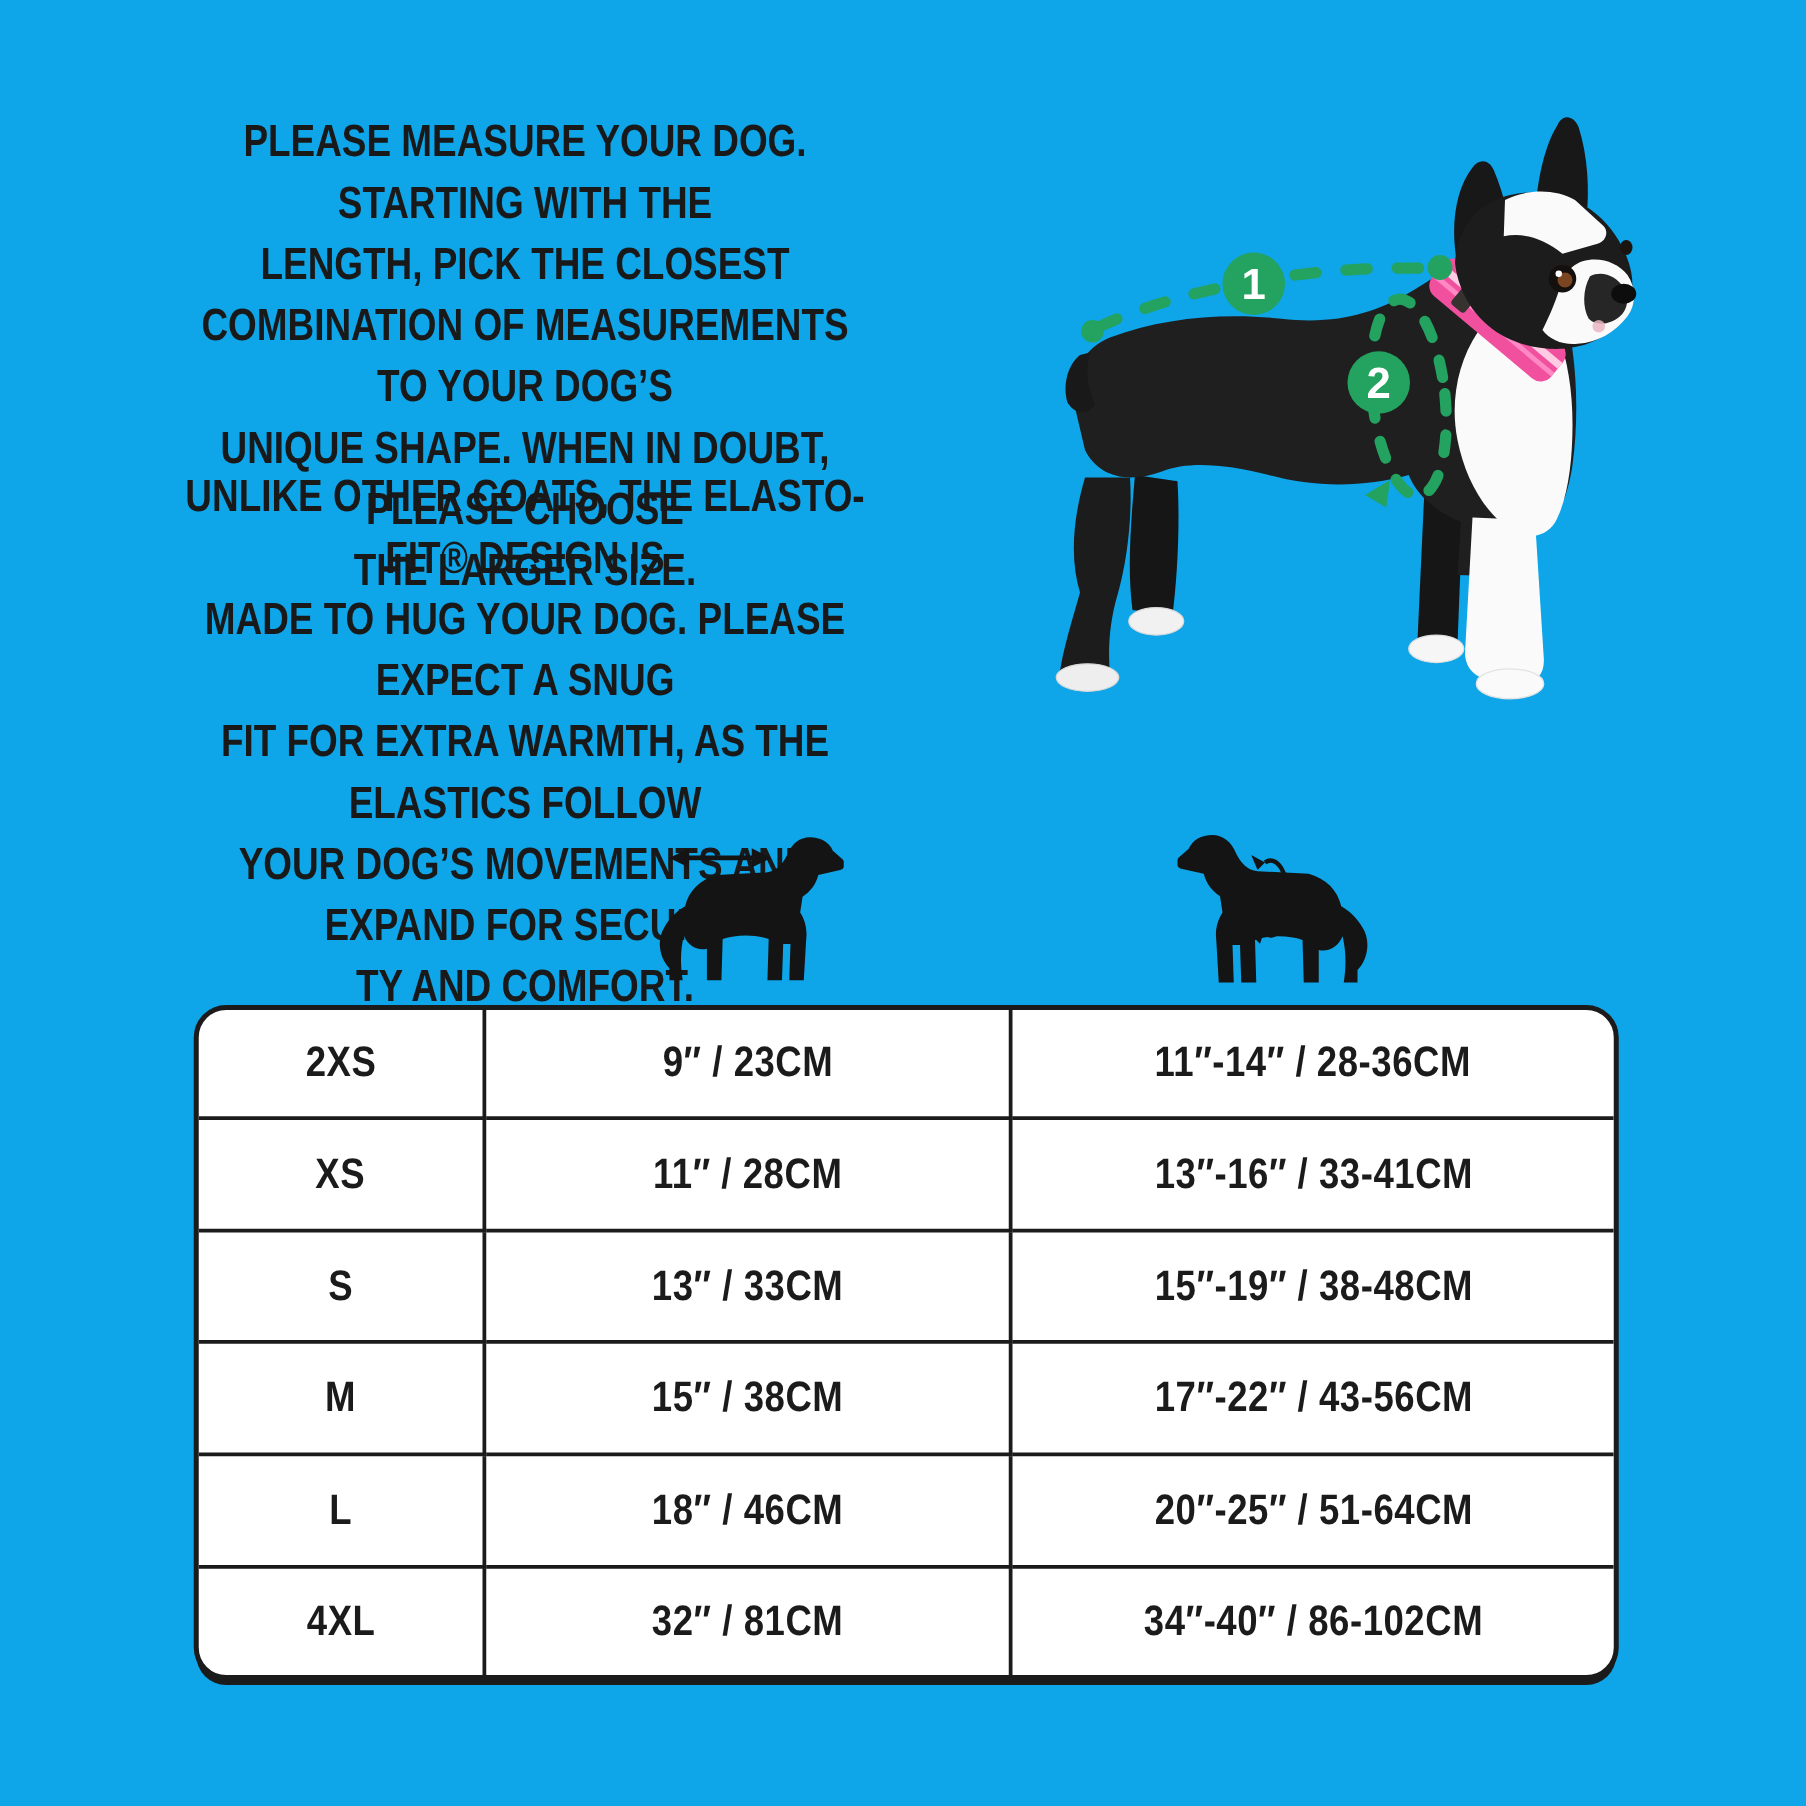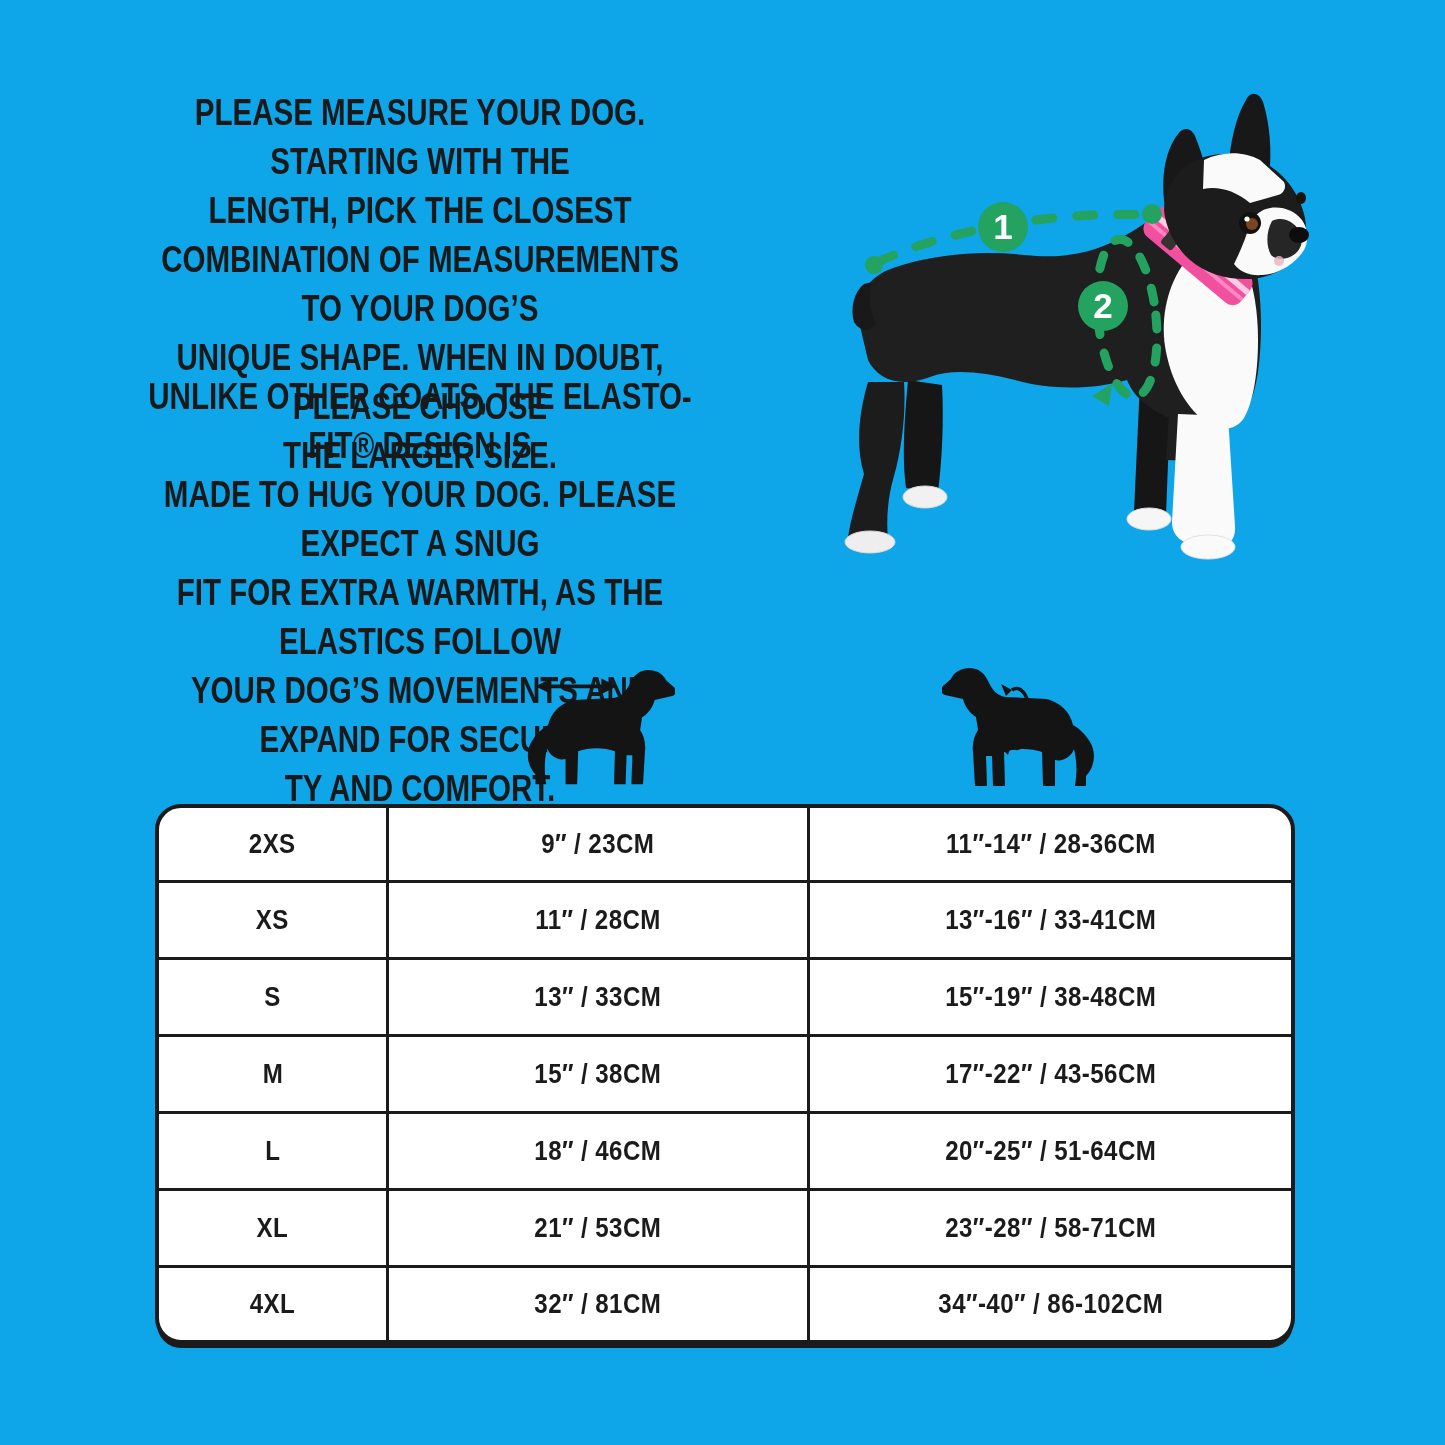--- a/index.html
+++ b/index.html
@@ -29,21 +29,21 @@
     border:4px solid #1b1b1b; border-radius:26px;
     box-shadow:0 6px 0 -2px #1b1b1b;
     overflow:hidden; background:#fff; box-sizing:border-box;
   }
   table.size-table {
     width:100%; height:100%; border-collapse:collapse; table-layout:fixed;
   }
   table.size-table td {
     border:3px solid #1b1b1b;
     text-align:center; vertical-align:middle;
-    font-weight:bold; font-size:28px; color:#1b1b1b;
+    font-weight:bold; font-size:34px; color:#1b1b1b;
     padding:0; overflow:hidden;
   }
   table.size-table td:first-child { border-left:none; }
   table.size-table td:last-child  { border-right:none; }
   table.size-table tr:first-child td { border-top:none; }
   table.size-table tr:last-child td  { border-bottom:none;border-radius:16px; }
   .cnd {
     display:inline-block; transform:scaleX(0.86); transform-origin:center;
     white-space:nowrap; letter-spacing:0.5px;
   }
@@ -209,25 +209,20 @@
           <td><span class="cnd">M</span></td>
           <td><span class="cnd">15″ / 38CM</span></td>
           <td><span class="cnd">17″-22″ / 43-56CM</span></td>
         </tr>
         <tr>
           <td><span class="cnd">L</span></td>
           <td><span class="cnd">18″ / 46CM</span></td>
           <td><span class="cnd">20″-25″ / 51-64CM</span></td>
         </tr>
         <tr>
-          <td><span class="cnd">XL</span></td>
-          <td><span class="cnd">21″ / 53CM</span></td>
-          <td><span class="cnd">23″-28″ / 58-71CM</span></td>
-        </tr>
-        <tr>
           <td><span class="cnd">4XL</span></td>
           <td><span class="cnd">32″ / 81CM</span></td>
           <td><span class="cnd">34″-40″ / 86-102CM</span></td>
         </tr>
       </tbody>
     </table>
   </div>
 
 </div>
 

